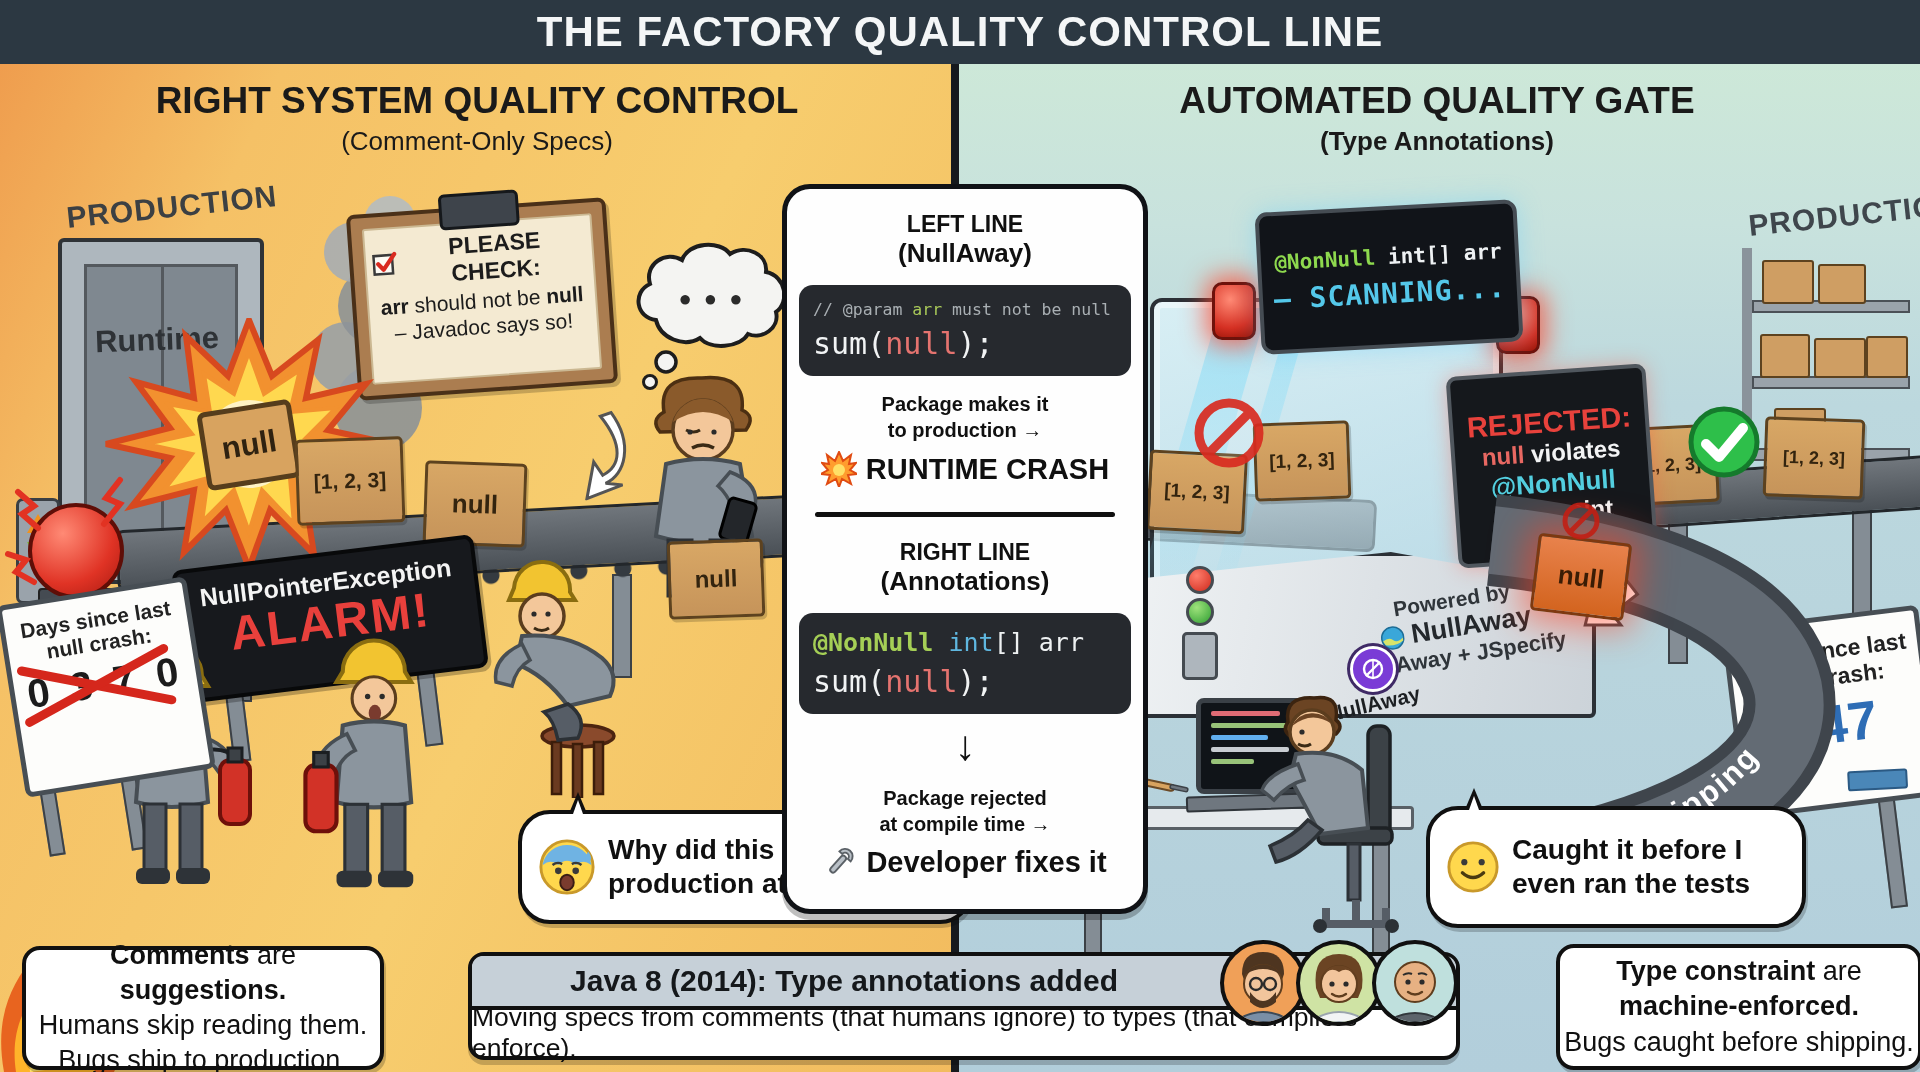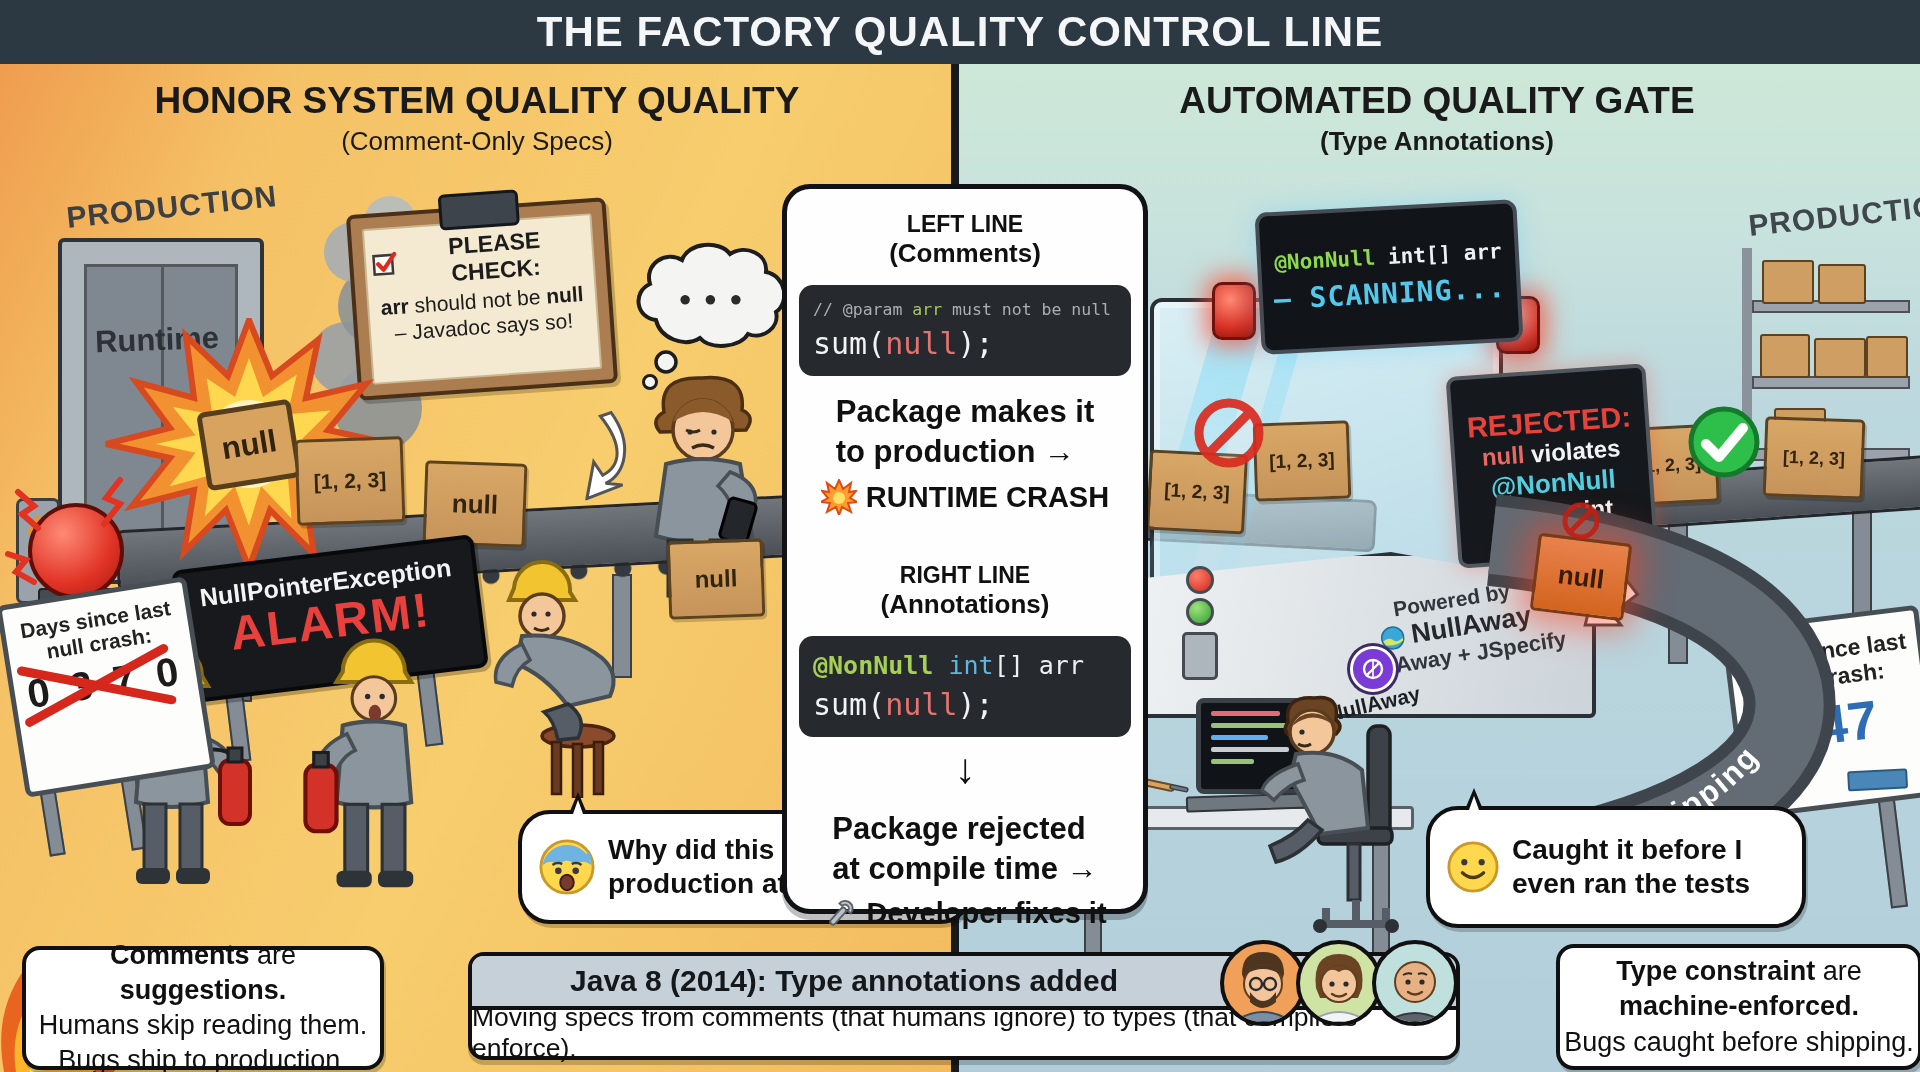--- a/index.html
+++ b/index.html
@@ -75,21 +75,21 @@
   .cp-sub{font-weight:600;font-size:26px;color:#101010}
   .codeblock{margin-top:16px;width:332px;box-sizing:border-box;background:#26292e;border-radius:14px;padding:15px 14px;font-family:"DejaVu Sans Mono",monospace;text-align:left}
   .code-cmt{font-size:16.5px;color:#a9afb3}
   .code-cmt .arr{color:#a9c959}
   .code-call{font-size:30px;color:#f1f3f4;margin-top:7px}
   .code-null{color:#e4736f}
   .code-anno{font-size:25px}
   .code-anno .an{color:#a5cf56;font-weight:700}
   .code-anno .ty{color:#5fb7e0}
   .code-anno .re{color:#eef1f2}
-  .cp-result{margin-top:16px;font-weight:600;font-size:31px;color:#101010;line-height:1.28}
+  .cp-result{margin-top:16px;font-weight:600;font-size:20px;color:#101010;text-align:center;line-height:1.28}
   .cp-strong-row{margin-top:8px;display:flex;align-items:center;gap:9px;font-weight:800;font-size:29px;color:#101010}
   .cp-divider{width:300px;height:5px;background:#101010;margin:25px 0 22px;border-radius:3px}
   .cp-arrow{font-weight:800;font-size:42px;color:#101010;margin:8px 0 0}
   
   #prod-label-r{left:1748px;top:198px;font-weight:800;font-size:30px;color:#3f464c;letter-spacing:1px;transform:rotate(-6deg);z-index:3}
   #shelf{left:1742px;top:248px;width:174px;height:214px;border-left:10px solid #8a939b;border-right:10px solid #8a939b;z-index:2}
   #shelf .sh{position:absolute;left:0;width:154px;height:9px;background:#9aa3ab;border:2px solid #4b5157}
   .mini-crate{position:absolute;background:#cf9e63;border:2px solid #5d421f;border-radius:3px}
   #belt-r{left:1612px;top:466px;width:312px;height:48px;background:linear-gradient(#70767c,#4a5056);border:3px solid #23272b;border-radius:8px;transform:rotate(-4deg);z-index:4}
   #belt-r-leg1{left:1668px;top:520px;width:16px;height:140px}
@@ -165,21 +165,21 @@
 <div class="stage">
 
   <div class="abs" id="bg-left"></div>
   <div class="abs" id="bg-right"></div>
   <div class="abs" id="divider"></div>
 
   <div class="abs" id="titlebar">
     <span>THE FACTORY QUALITY CONTROL LINE</span>
   </div>
 
-  <div class="abs half-head" id="lh1">HONOR SYSTEM QUALITY QUALITY</div>
+  <div class="abs half-head" id="lh1">RIGHT SYSTEM QUALITY CONTROL</div>
   <div class="abs half-head" id="lh2">(Comment-Only Specs)</div>
   <div class="abs half-head" id="rh2">(Type Annotations)</div>
   <div class="abs half-head" id="rh1">AUTOMATED QUALITY GATE</div>
 
   <div class="abs" id="prod-label-l">PRODUCTION</div>
 
   <div class="abs" id="door">
     <div class="inner"></div>
     <div class="split"></div>
   </div>
@@ -364,21 +364,21 @@
   </div>
 
   <div class="abs sumbox" id="sum-left">
     <div class="ln"><b>Comments</b><span> are </span><b>suggestions.</b></div>
     <div class="ln">Humans skip reading them.</div>
     <div class="ln">Bugs ship to production.</div>
   </div>
 
   <div class="abs" id="panel">
     <div class="cp-title">LEFT LINE</div>
-    <div class="cp-sub">(Comments)</div>
+    <div class="cp-sub">(NullAway)</div>
     <div class="codeblock">
       <div class="code-cmt"><span>// @param </span><span class="arr">arr</span><span> must not be null</span></div>
       <div class="code-call"><span>sum(</span><span class="code-null">null</span><span>);</span></div>
     </div>
     <div class="cp-result">
       <div>Package makes it</div>
       <div>to production →</div>
     </div>
     <div class="cp-strong-row">
       <svg width="36" height="36" viewBox="0 0 36 36">

